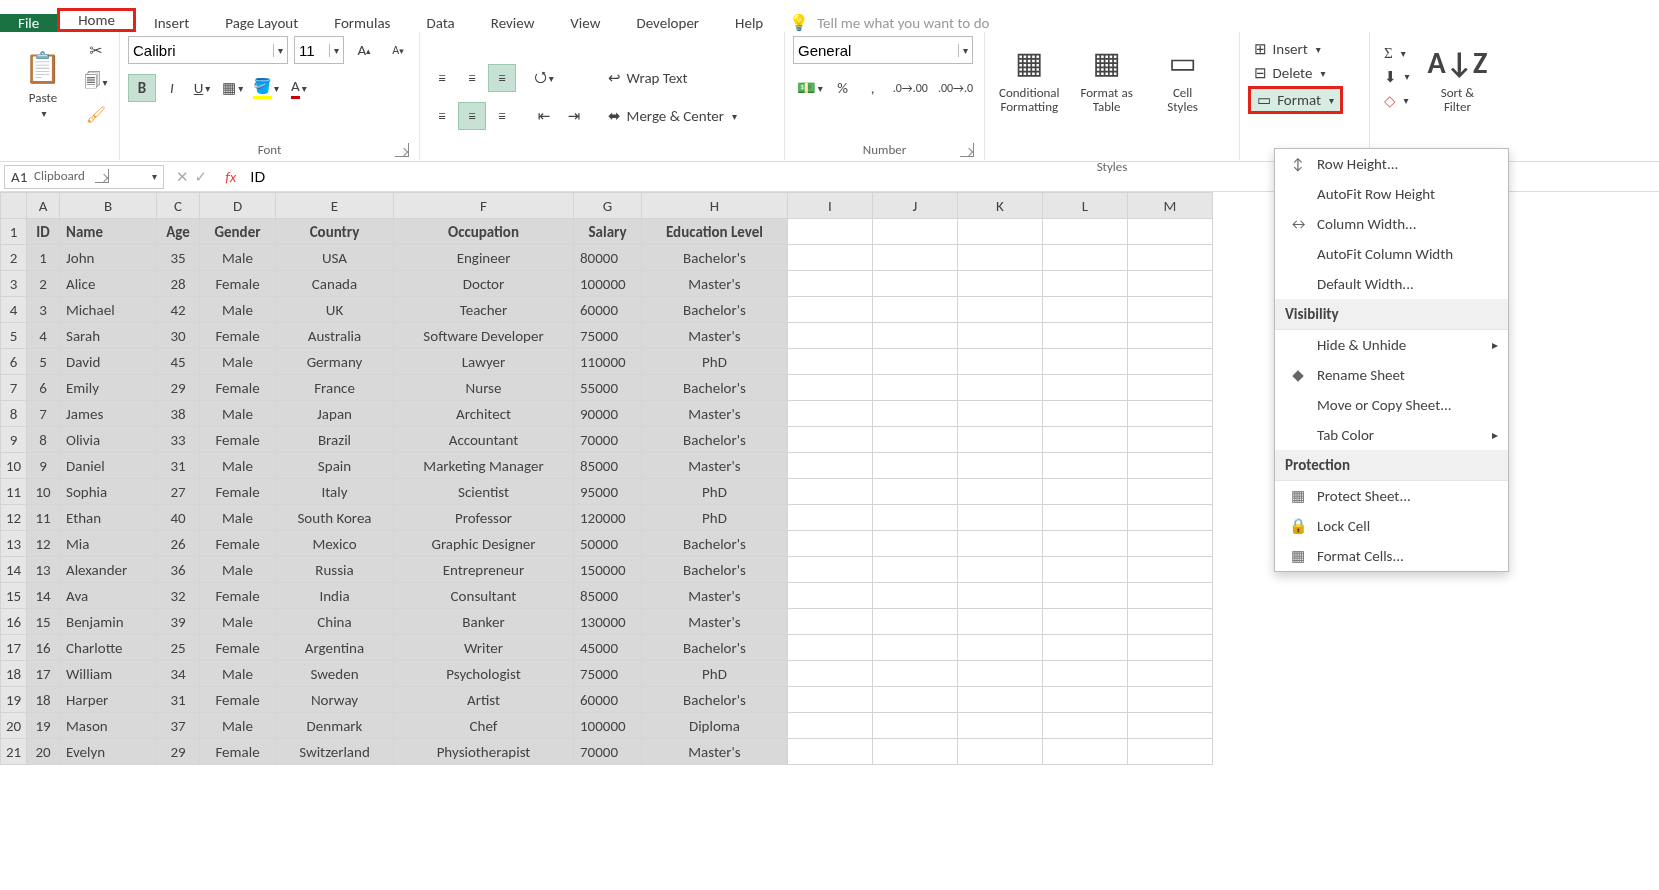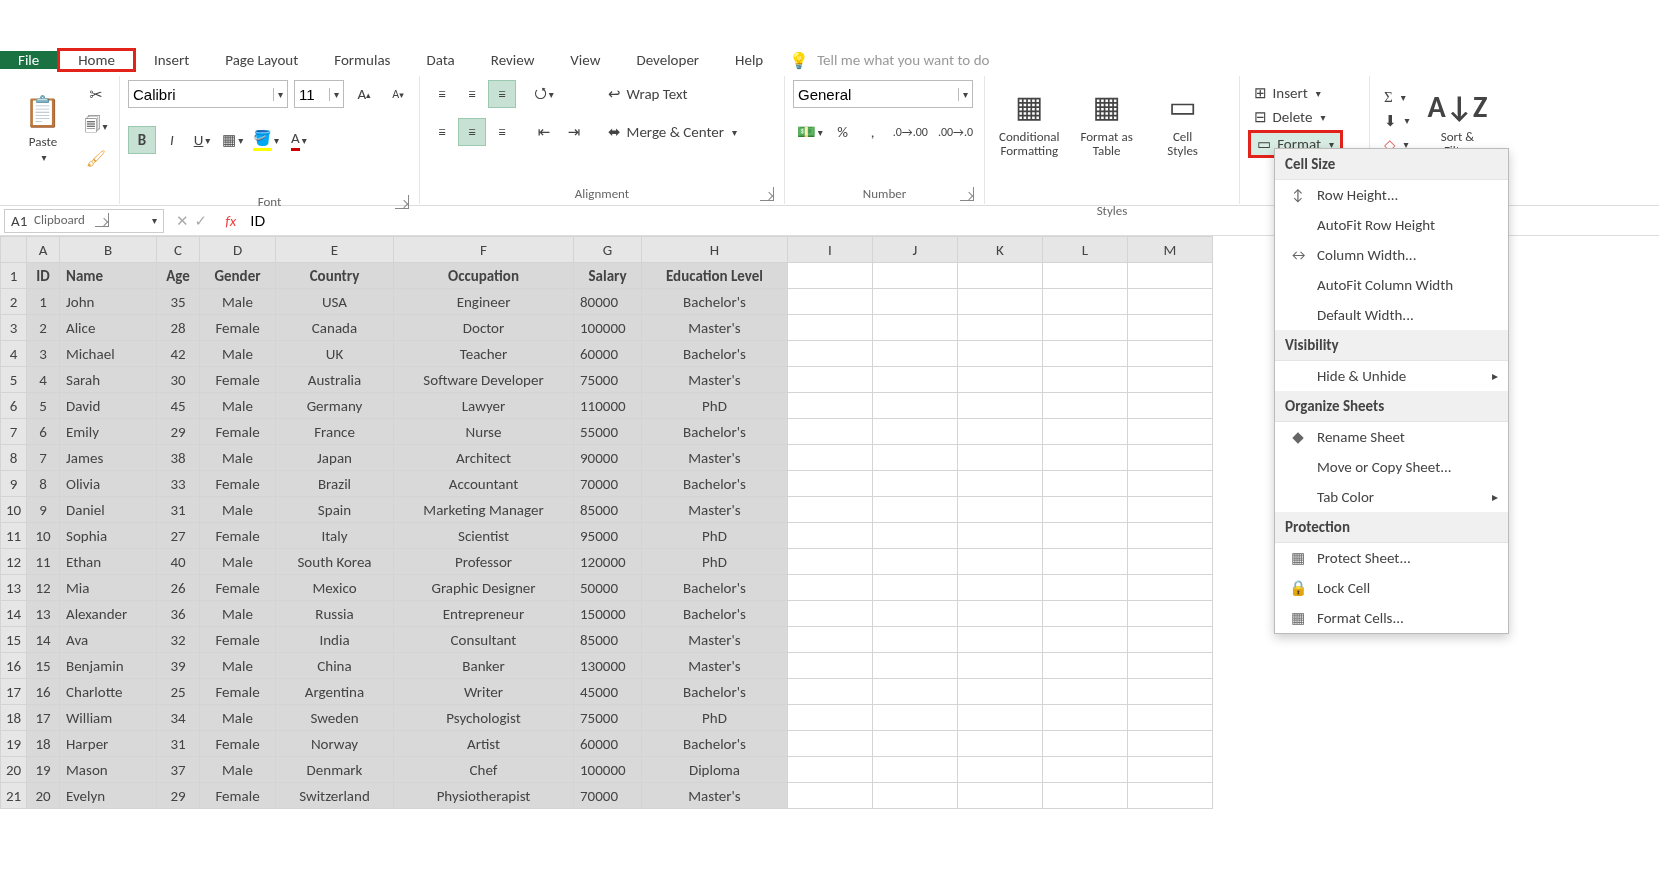--- a/index.html
+++ b/index.html
@@ -1,19 +1,19 @@
 <!DOCTYPE html>
 <html><head>
 <meta charset="utf-8">
 <style>
 * { box-sizing: border-box; margin: 0; padding: 0; }
 body { font-family: Calibri, "Segoe UI", Arial, sans-serif; font-size: 15px; color: #444; background: #fff; user-select: none; overflow: hidden; width: 1659px; height: 890px; position: relative; }
 
 
-.menu-bar { display: flex; height: 32px; align-items: center; background: #fff; margin-top: 44px; }
+.menu-bar { display: flex; height: 32px; align-items: flex-end; background: #fff; }
 .menu-item { padding: 0 18px; display: flex; align-items: center; font-size: 15px; color: #444; cursor: pointer; }
 .menu-file { background: #1a7243; color: #fff; }
 .menu-home { border: 3px solid #e2231a; }
 .tell-me { display:flex; align-items:center; gap:8px; color:#999; margin-left:8px;}
 .lightbulb { font-size: 16px; }
 
 
 .ribbon { display: flex; border-bottom: 1px solid #ddd; background: #fff; height: 130px; align-items: flex-start; position: relative;}
 .ribbon-group { display: flex; flex-direction: column; padding: 4px 8px 2px 8px; height: 128px; border-right: 1px solid #e6e6e6; position: relative;}
 .ribbon-group-body { flex: 1; display: flex; align-items: center; gap: 4px; }
@@ -127,21 +127,21 @@
           </div>
       </div>
     </div>
     <div class="ribbon-group-label">
         <span>Clipboard</span>
         <span class="dlg-launcher"></span>
       </div>
   </div>
 
   <div class="ribbon-group" style="width:300px">
-    <div class="ribbon-group-body" style="flex-direction:column;align-items:flex-start;gap:18px;justify-content:center">
+    <div class="ribbon-group-body" style="flex-direction:column;align-items:flex-start;gap:10px;justify-content:center">
       <div class="font-row">
         <div class="combo font-combo">
             <input value="Calibri" style="">
             <span class="caret">▾</span>
           </div>
         <div class="combo size-combo">
             <input value="11" style="">
             <span class="caret">▾</span>
           </div>
         <div class="tool-btn">A<span style="font-size:9px;vertical-align:super">▴</span></div>
@@ -205,24 +205,20 @@
             <span>↩</span>
             <span>Wrap Text</span>
           </div>
         <div class="merge-btn">
             <span>⬌</span>
             <span>Merge &amp; Center</span>
             <span class="dd-caret">▾</span>
           </div>
       </div>
     </div>
-    <div class="ribbon-group-label">
-        <span>Alignment</span>
-        <span class="dlg-launcher"></span>
-      </div>
   </div>
 
   <div class="ribbon-group" style="width:200px">
     <div class="ribbon-group-body" style="flex-direction:column;align-items:flex-start;gap:10px;justify-content:center">
       <div class="combo num-combo">
           <input value="General" style="">
           <span class="caret">▾</span>
         </div>
       <div class="btn-row">
         <div class="tool-btn">💵<span class="dd-caret">▾</span></div>
@@ -694,21 +690,20 @@
           <td></td>
           <td></td>
           <td></td>
           <td></td>
         </tr>
       </tbody>
     </table>
 </div>
 
 <div class="format-menu">
-  <div class="menu-section-hdr">Cell Size</div>
   <div class="menu-row">
       <span class="micon">↕</span>
       <span>Row Height...</span>
     </div>
   <div class="menu-row">
       <span class="micon"></span>
       <span>AutoFit Row Height</span>
     </div>
   <div class="menu-row">
       <span class="micon">↔</span>
@@ -721,21 +716,20 @@
   <div class="menu-row">
       <span class="micon"></span>
       <span>Default Width...</span>
     </div>
   <div class="menu-section-hdr">Visibility</div>
   <div class="menu-row">
       <span class="micon"></span>
       <span>Hide &amp; Unhide</span>
       <span class="arrow">▸</span>
     </div>
-  <div class="menu-section-hdr">Organize Sheets</div>
   <div class="menu-row">
       <span class="micon menu-diamond">◆</span>
       <span>Rename Sheet</span>
     </div>
   <div class="menu-row">
       <span class="micon"></span>
       <span>Move or Copy Sheet...</span>
     </div>
   <div class="menu-row">
       <span class="micon"></span>

